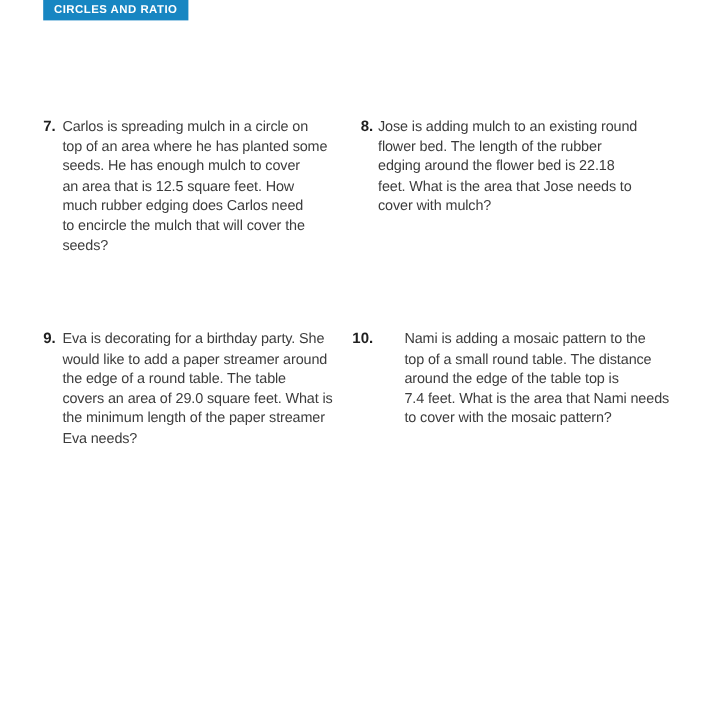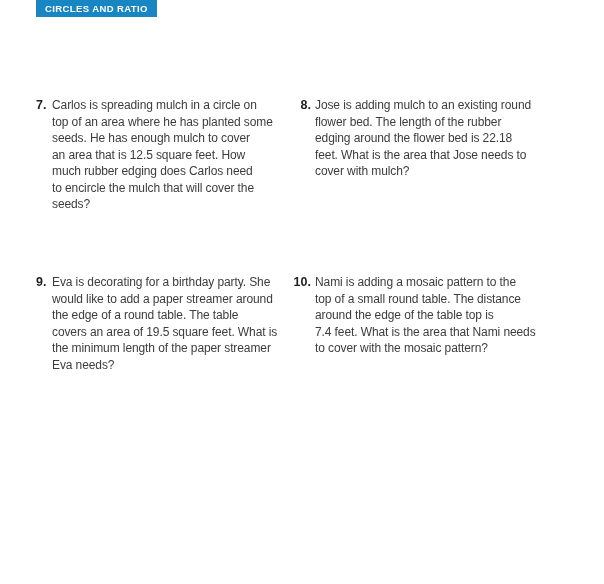--- a/index.html
+++ b/index.html
@@ -55,21 +55,21 @@
     flex: 0 0 auto;
     color: #3c3c3c;
     font-size: 12px;
     line-height: 16.5px;
     letter-spacing: -0.1px;
     white-space: pre;
   }
   .p7  { left: 36px;  top: 97px;  }
   .p8  { left: 291px; top: 97px;  }
   .p9  { left: 36px;  top: 274px; }
-  .p10 { left: 291px; top: 274px; }
+  .p10 { left: 291px; top: 274px; gap: 22px; }
 </style>
 </head>
 <body>
 
 <div class="page">
 
   <div class="badge">CIRCLES AND RATIO</div>
 
   <div class="problem col1 p7">
     <span class="num">7.</span>
@@ -89,21 +89,21 @@
 edging around the flower bed is 22.18
 feet. What is the area that Jose needs to
 cover with mulch?</span>
   </div>
 
   <div class="problem col1 p9">
     <span class="num">9.</span>
     <span class="txt">Eva is decorating for a birthday party. She
 would like to add a paper streamer around
 the edge of a round table. The table
-covers an area of 19.5 square feet. What is
+covers an area of 29.0 square feet. What is
 the minimum length of the paper streamer
 Eva needs?</span>
   </div>
 
   <div class="problem col2 p10">
     <span class="num">10.</span>
     <span class="txt">Nami is adding a mosaic pattern to the
 top of a small round table. The distance
 around the edge of the table top is
 7.4 feet. What is the area that Nami needs

